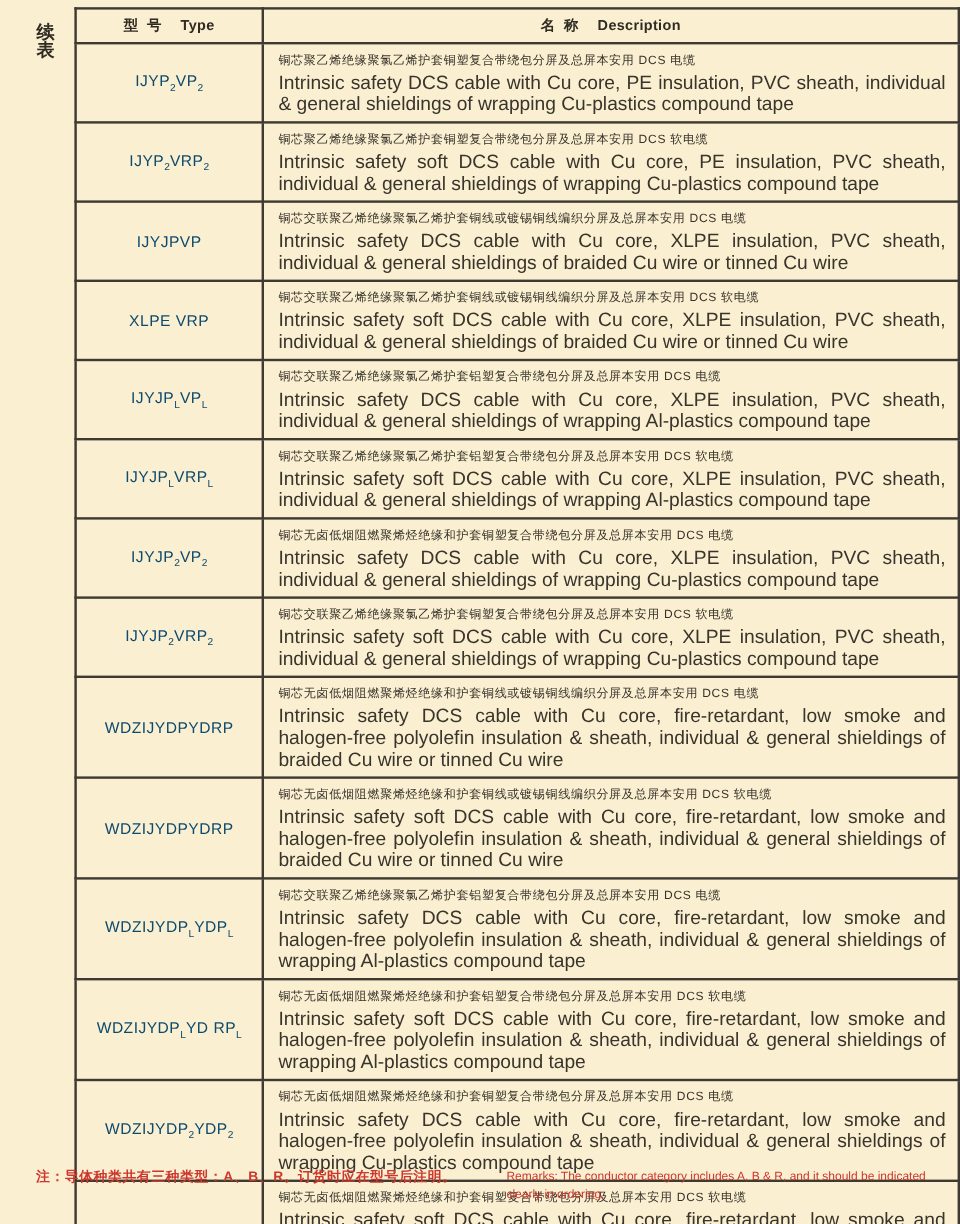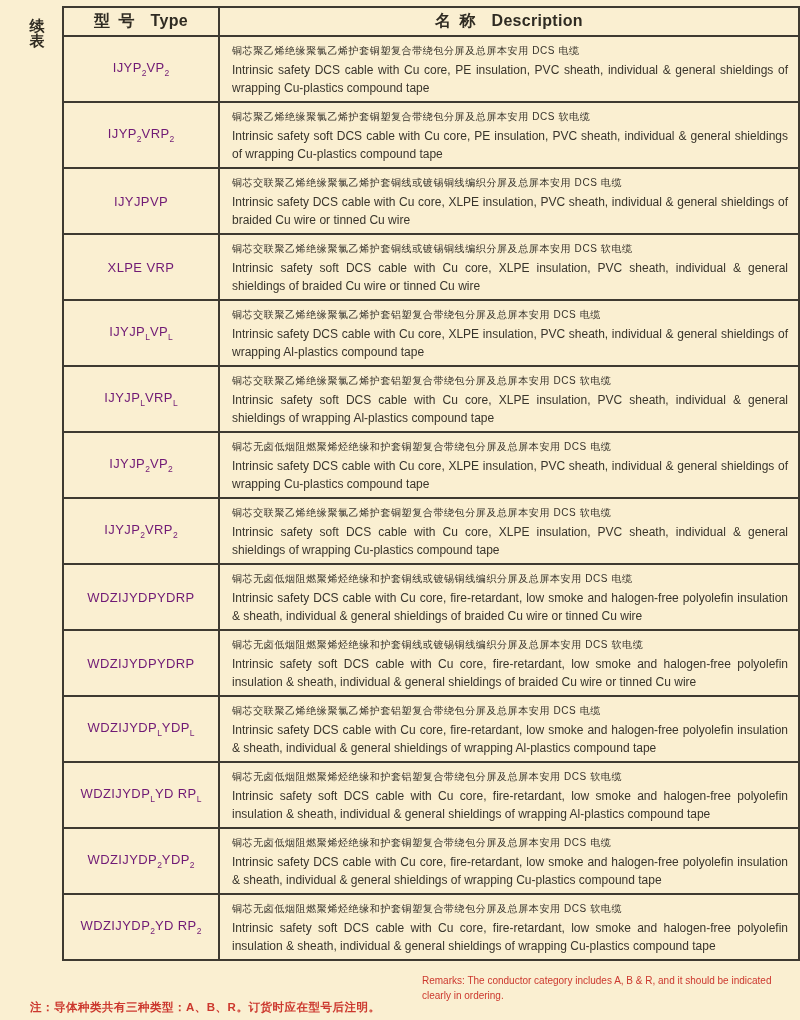--- a/index.html
+++ b/index.html
@@ -20,39 +20,39 @@
     font-size:15px;letter-spacing:15px;font-weight:bold;color:#2F2B22;
   }
   table.cable{
     position:absolute;left:62px;top:6px;width:736px;
     border-collapse:collapse;table-layout:fixed;
   }
   col.type-col{width:156px;}
   col.desc-col{width:580px;}
   th,td{border:2px solid var(--border);}
   thead th{
-    height:21px;font-size:16px;font-weight:bold;text-align:center;
+    height:21px;font-size:12px;font-weight:bold;text-align:center;
     letter-spacing:2px;padding:3px 0;color:#2F2B22;
   }
   .hdr-en{margin-left:14px;letter-spacing:0.3px;}
   td.type-cell{
     text-align:center;vertical-align:middle;
-    font-size:13px;letter-spacing:0.4px;color:#701a75;font-weight:500;
+    font-size:13px;letter-spacing:0.4px;color:#0c4a6e;font-weight:500;
   }
   td.type-cell sub{font-size:8.5px;letter-spacing:0;}
   td.desc-cell{padding:4px 10px 4px 12px;vertical-align:middle;}
   .zh{
     font-size:10px;line-height:20px;letter-spacing:0.6px;
     white-space:nowrap;overflow:hidden;color:#36322A;
   }
   .en{
-    font-size:12px;line-height:18px;text-align:justify;color:#39352C;
+    font-size:16px;line-height:18px;text-align:justify;color:#39352C;
   }
   .note-zh{
-    position:absolute;left:30px;top:1000px;
+    position:absolute;left:30px;top:973px;
     font-size:11.5px;font-weight:bold;letter-spacing:0.5px;color:var(--note);
   }
   .note-en{
     position:absolute;left:422px;top:973px;width:366px;
     font-size:10px;line-height:15px;color:var(--note);
   }
 </style>
 </head>
 <body>
 

